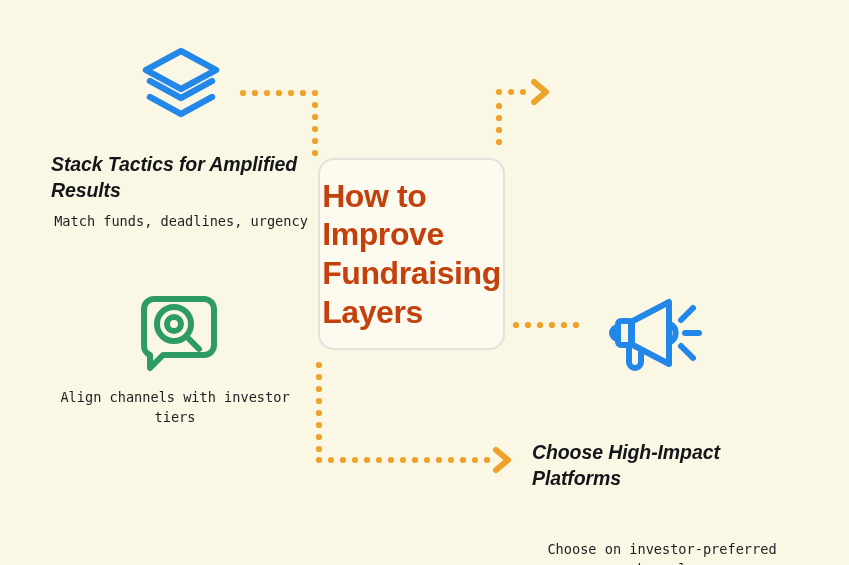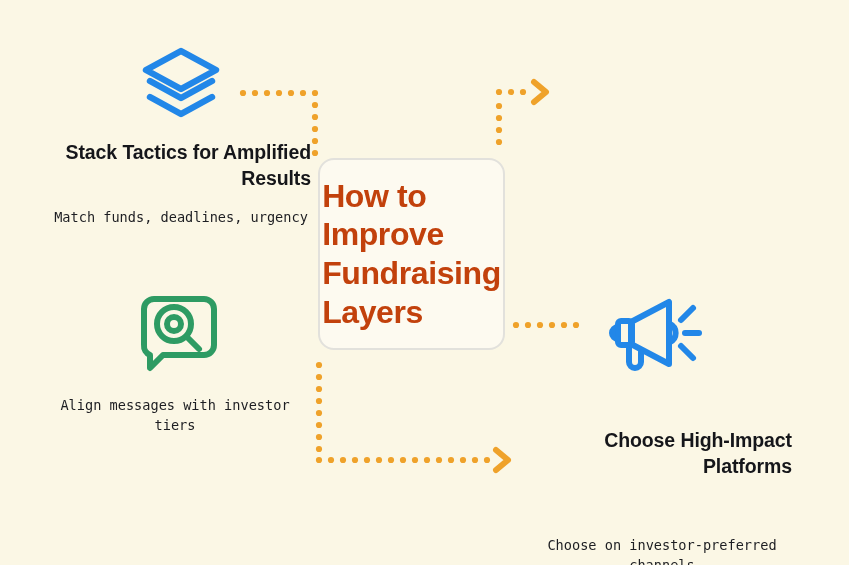--- a/index.html
+++ b/index.html
@@ -46,31 +46,32 @@
 
   .icon-wrap {
     height: 92px;
     display: flex;
     align-items: center;
     justify-content: center;
   }
   .icon-wrap svg { display: block; }
 
   .quad-title {
-    margin-top: 8px;
+    margin-top: 20px;
     font-size: 19.5px;
     font-weight: bold;
     line-height: 1.33;
-    text-align: right;
+    text-align: left;
     color: #15161a;
     letter-spacing: -0.1px;
     max-width: 260px;
+    font-style: italic;
   }
   .quad-caption {
-    margin-top: 16px;
+    margin-top: 8px;
     font-family: "DejaVu Sans Mono", "Liberation Mono", monospace;
     font-size: 13.6px;
     line-height: 1.45;
     text-align: center;
     color: #1d1e22;
     max-width: 270px;
   }
 
   
   #center-card {
@@ -187,21 +188,21 @@
       <svg width="86" height="84" viewBox="0 0 86 84">
         <g fill="none" stroke="#2e9b63" stroke-width="6" stroke-linejoin="round" stroke-linecap="round">
           <path d="M22 7 H72 a10 10 0 0 1 10 10 V53 a10 10 0 0 1 -10 10
                    H31 L18 76 V63 a10 10 0 0 1 -6 -10 V17 a10 10 0 0 1 10 -10 Z"></path>
           <circle cx="42" cy="32" r="17"></circle>
           <circle cx="42" cy="32" r="7"></circle>
           <line x1="55" y1="45" x2="67" y2="57"></line>
         </g>
       </svg>
     </div>
-    <div class="quad-caption">Align messages with investor tiers</div>
+    <div class="quad-caption">Align channels with investor tiers</div>
   </div>
 
   <div class="quad quad-br">
     <div class="icon-wrap">
       <svg width="110" height="80" viewBox="0 0 110 80">
         <g fill="none" stroke="#2287e8" stroke-width="6" stroke-linejoin="round" stroke-linecap="round">
           <path d="M62 8 L62 70 L24 50 L24 28 Z"></path>
           <rect x="11" y="27" width="14" height="24" rx="3"></rect>
           <path d="M11 33 a6 6 0 0 0 0 12"></path>
           <path d="M22 51 L22 68 a6 6 0 0 0 12 0 L34 58"></path>

